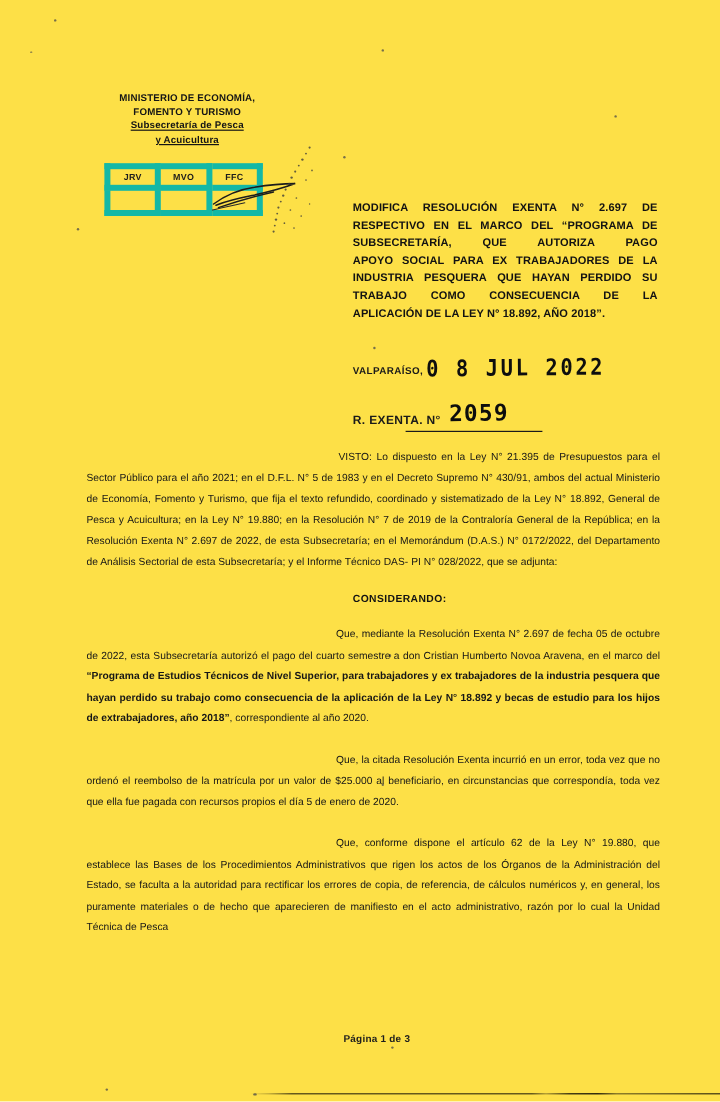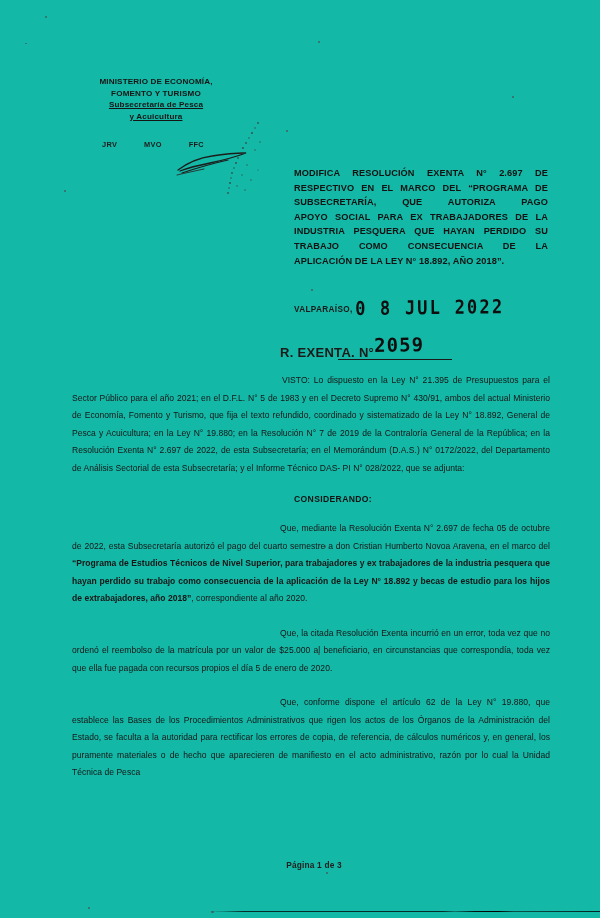--- a/index.html
+++ b/index.html
@@ -16,21 +16,21 @@
     font-family: "Liberation Sans", sans-serif;
     color: #1a1a1a;
     -webkit-font-smoothing: none;
   }
 
   .page {
     position: absolute;
     inset: 0;
     width: 600px;
     height: 918px;
-    background: #14b8a6;
+    background: #fde047;
   }
 
   
   .speck {
     position: absolute;
     background: #4a4a4a;
     border-radius: 50%;
     opacity: .75;
   }
   .scan-edge {
@@ -63,21 +63,21 @@
   
   .initials-table {
     position: absolute;
     left: 87px;
     top: 136px;
     width: 132px;
     border-collapse: collapse;
     table-layout: fixed;
   }
   .initials-table td {
-    border: 2px solid #14b8a6;
+    border: 5px solid #14b8a6;
     height: 13px;
     font-size: 7.4px;
     font-weight: bold;
     text-align: center;
     vertical-align: middle;
     letter-spacing: .3px;
     color: #1c1c1c;
     padding: 0;
   }
   .initials-table tr.blank td { height: 16px; }
@@ -136,23 +136,23 @@
     font-size: 17px;
     font-weight: bold;
     letter-spacing: 2.2px;
     color: #0e0e0e;
     transform: scaleY(1.12) rotate(-0.6deg);
     transform-origin: left top;
   }
 
   .res-label {
     position: absolute;
-    left: 280px;
+    left: 294px;
     top: 345px;
-    font-size: 13px;
+    font-size: 10px;
     font-weight: bold;
     letter-spacing: .3px;
     color: #1a1a1a;
   }
   .res-number {
     position: absolute;
     left: 374px;
     top: 334px;
     font-family: "DejaVu Sans Mono", monospace;
     font-size: 19px;

